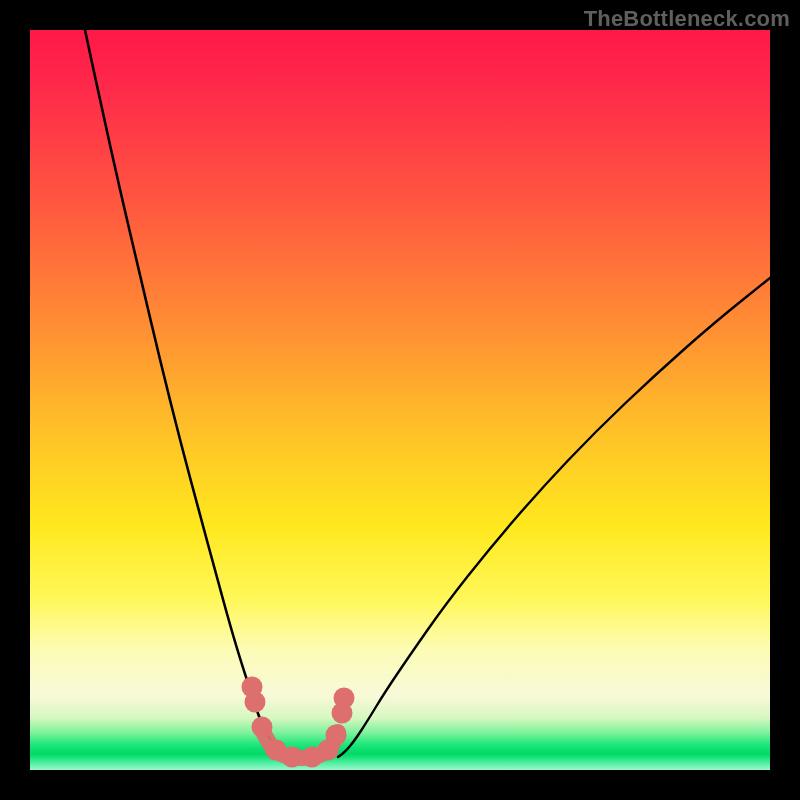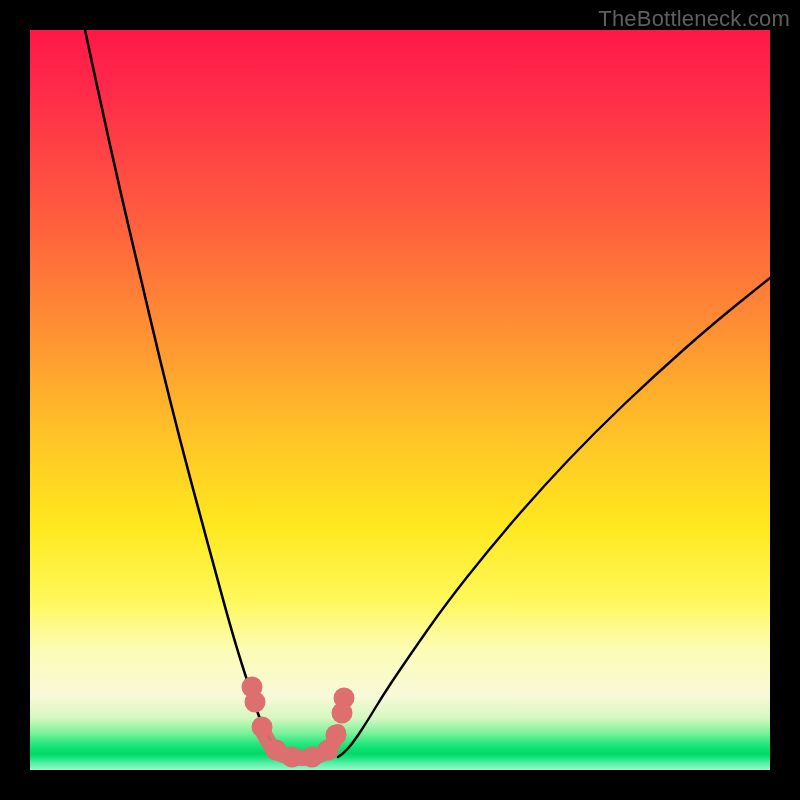--- a/index.html
+++ b/index.html
@@ -46,21 +46,21 @@
       #4defa1 99%,
       #9cf6c9 100%
     );
   }
   .watermark {
     position: absolute;
     top: 6px;
     right: 10px;
     color: #5f5f5f;
     font-size: 22px;
-    font-weight: 400;
+    font-weight: 700;
     letter-spacing: 0.2px;
     user-select: none;
   }
   svg.curves {
     position: absolute;
     top: 0;
     left: 0;
     width: 740px;
     height: 740px;
   }

